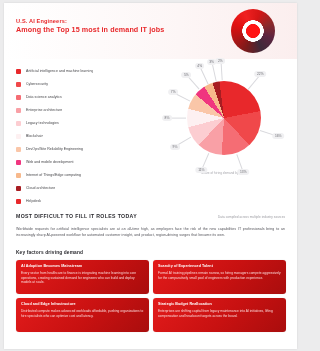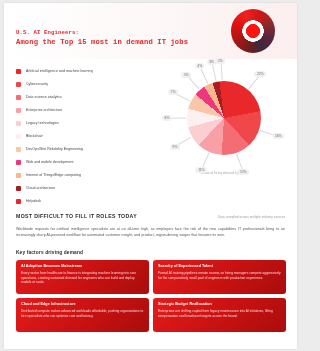--- a/index.html
+++ b/index.html
@@ -15,23 +15,22 @@
     width: 293px; height: 346px;
     background: #ffffff;
     box-shadow: 0 0 2px rgba(0,0,0,0.10);
     overflow: hidden;
   }
 
   
   #header {
     position: relative;
     height: 56px;
-    padding: 26px 0 0 12px;
+    padding: 14px 0 0 12px;
     background: linear-gradient(90deg,#ffffff 0%,#fdf6f6 60%,#fbeeee 100%);
-    font-family: Liberation Mono, monospace;
   }
   #header .line1 {
     font-size: 5.6px; font-weight: bold; color: #e8282b;
     letter-spacing: .15px; line-height: 8px;
   }
   #header .line2 {
     font-size: 7.2px; font-weight: bold; color: #e8282b;
     letter-spacing: .1px; line-height: 10px;
   }
   #logo {

